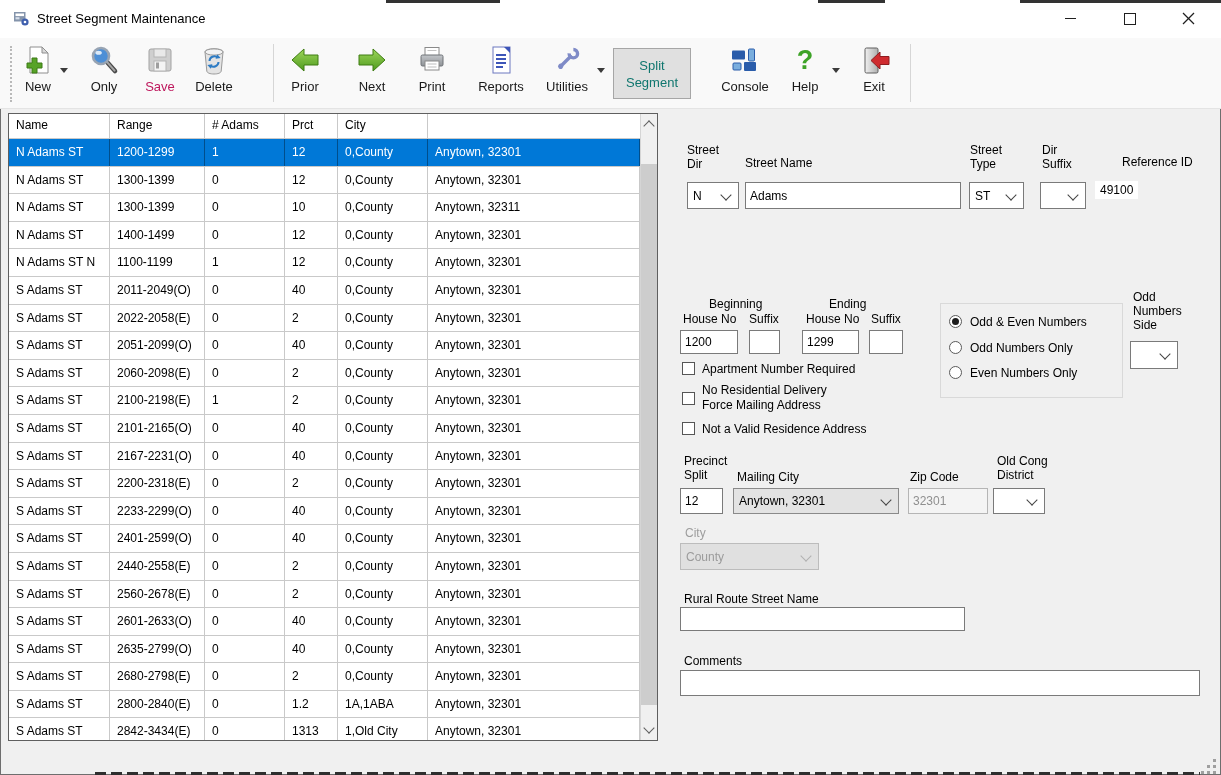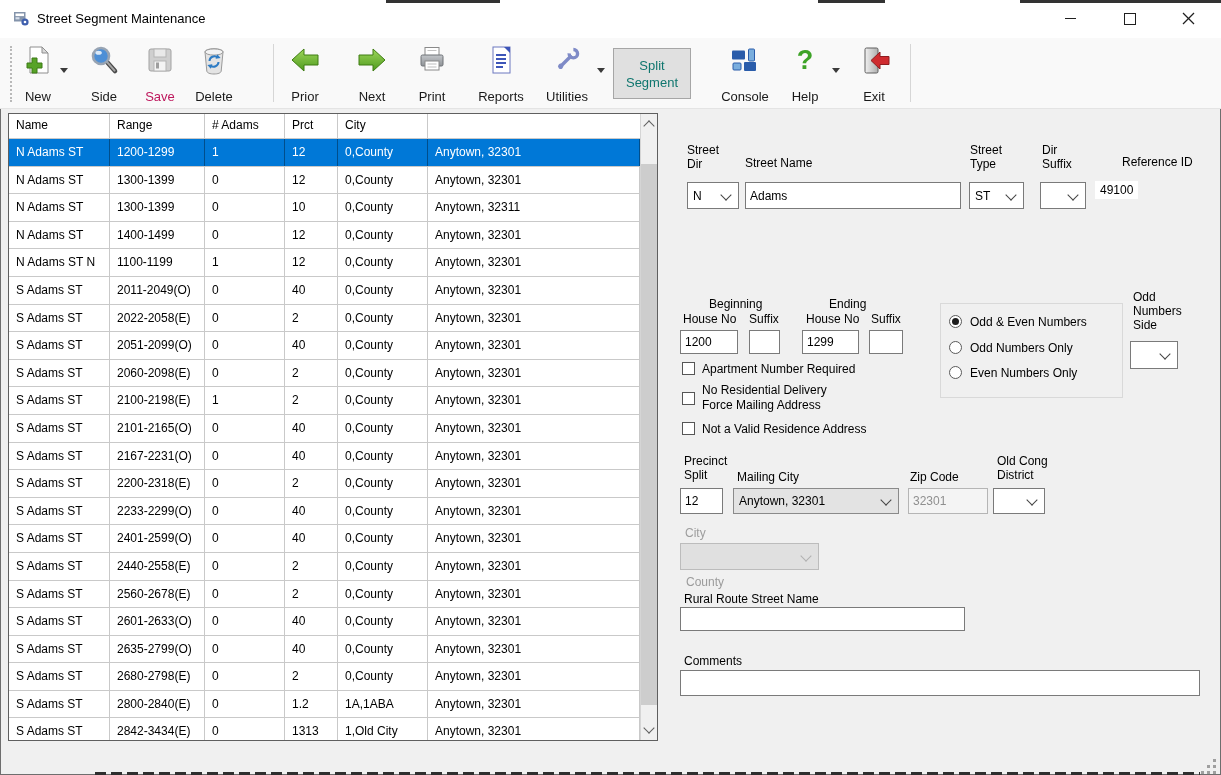--- a/index.html
+++ b/index.html
@@ -9,21 +9,21 @@
   .app-icon{position:absolute;left:13px;top:10px;width:17px;height:17px;}
   .title-text{position:absolute;left:37px;top:11px;font-size:13px;color:#000;}
   .win-btn{position:absolute;top:0;width:46px;height:37px;display:flex;align-items:center;justify-content:center;}
   .min-glyph{width:11px;height:0;border-top:1px solid #1f1f1f;}
   .max-glyph{width:10px;height:10px;border:1px solid #1f1f1f;}
   
   .toolbar{position:absolute;left:0;top:38px;width:100%;height:70px;background:#f9f9f9;border-bottom:1px solid #e4e4e4;}
   .grip{position:absolute;left:10px;top:8px;height:56px;border-left:2px dotted #b9b9b9;}
   .tb-item{position:absolute;top:6px;display:flex;flex-direction:column;align-items:center;cursor:default;}
   .tb-item .ticon{width:32px;height:32px;}
-  .tb-label{font-size:13px;color:#1a1a1a;margin-top:13px;white-space:nowrap;}
+  .tb-label{font-size:13px;color:#1a1a1a;margin-top:3px;white-space:nowrap;}
   .tb-label.disabled{color:#be185d;}
   .tb-sep{position:absolute;top:6px;height:58px;border-left:1px solid #d6d6d6;}
   .dd-arrow{position:absolute;width:0;height:0;border-left:4px solid transparent;border-right:4px solid transparent;border-top:5px solid #3b3b3b;}
   .split-btn{position:absolute;left:613px;top:10px;width:78px;height:51px;background:#e0e0e0;border:1px solid #a6a6a6;display:flex;align-items:center;justify-content:center;text-align:center;font-size:13px;color:#0f766e;line-height:17px;padding:0 6px;box-sizing:border-box;}
   .help-glyph{font-size:27px;font-weight:bold;color:#3da327;line-height:32px;}
   
   .grid{position:absolute;left:8px;top:113px;width:650px;height:628px;background:#fff;border:1px solid #5f5f5f;box-sizing:border-box;overflow:hidden;}
   .grid-header{display:flex;height:25px;border-bottom:1px solid #c9c9c9;box-sizing:border-box;}
   .gh{font-size:12px;line-height:23px;padding-left:7px;border-right:1px solid #c9c9c9;box-sizing:border-box;color:#000;overflow:hidden;white-space:nowrap;}
   .grid-body{height:603px;overflow:hidden;}
@@ -40,21 +40,21 @@
   
   .flabel{position:absolute;font-size:12px;color:#000;line-height:14px;}
   .flabel.disabled{color:#9d9d9d;}
   .tinput{position:absolute;border:1px solid #7a7a7a;background:#fff;color:#000;font-family:"Liberation Sans",sans-serif;font-size:12px;padding:0 4px;box-sizing:border-box;margin:0;}
   .tinput.disabled{background:#f4f4f4;border-color:#b5b5b5;color:#8f8f8f;}
   .combo{position:absolute;border:1px solid #7a7a7a;background:#fff;box-sizing:border-box;font-size:12px;color:#000;}
   .combo .cval{position:absolute;left:5px;top:50%;transform:translateY(-50%);white-space:nowrap;}
   .combo .cchev{position:absolute;right:8px;top:50%;width:7px;height:7px;margin-top:-5px;border-right:1.5px solid #444;border-bottom:1.5px solid #444;transform:rotate(45deg);}
   .combo.gray{background:#e3e3e3;border-color:#8a8a8a;}
   .combo.disabled{background:#e0e0e0;border-color:#bcbcbc;}
-  .combo.disabled .cval{color:#9b9b9b;margin-top:25px;}
+  .combo.disabled .cval{color:#9b9b9b;}
   .combo.disabled .cchev{border-color:#b0b0b0;}
   .refval{position:absolute;background:#fff;font-size:12px;color:#000;padding:2px 5px;}
   .checkbox{position:absolute;width:13px;height:13px;background:#fff;border:1px solid #565656;box-sizing:border-box;}
   .groupbox{position:absolute;border:1px solid #d9d9d9;box-sizing:border-box;}
   .radio{position:absolute;width:13px;height:13px;border:1px solid #5a5a5a;border-radius:50%;background:#fff;box-sizing:border-box;}
   .radio.checked::after{content:"";position:absolute;left:2px;top:2px;width:7px;height:7px;border-radius:50%;background:#1c1c1c;}
   .rlabel{position:absolute;font-size:12px;color:#000;}
   
   .edge-seg{position:absolute;height:3px;background:#333;}
   .bottom-dash{position:absolute;left:95px;top:772px;width:1105px;height:3px;
@@ -102,21 +102,21 @@
     </div>
     <div class="dd-arrow" style="left:60px;top:30px"></div>
 
     <div class="tb-item" style="left:80px;width:48px">
       <svg class="ticon" viewBox="0 0 32 32">
         <line x1="19" y1="18" x2="27" y2="27" stroke="#4a4a4a" stroke-width="4.6" stroke-linecap="round"></line>
         <line x1="19" y1="18" x2="26.6" y2="26.6" stroke="#a5a5a5" stroke-width="2" stroke-linecap="round"></line>
         <circle cx="13" cy="12" r="8" fill="#4d8fd6" stroke="#98a4b3" stroke-width="2.6"></circle>
         <ellipse cx="10.6" cy="8.8" rx="3.2" ry="2" fill="rgba(255,255,255,.8)"></ellipse>
       </svg>
-      <span class="tb-label">Side</span>
+      <span class="tb-label">Only</span>
     </div>
 
     <div class="tb-item" style="left:136px;width:48px">
       <svg class="ticon" viewBox="0 0 32 32">
         <rect x="5" y="5" width="22" height="22" rx="2" fill="#cfcfcf" stroke="#a3a3a3"></rect>
         <rect x="10" y="5" width="12" height="8" fill="#e9e9e9" stroke="#b5b5b5"></rect>
         <rect x="10" y="17" width="12" height="10" fill="#f4f4f4" stroke="#b5b5b5"></rect>
         <rect x="12" y="18.5" width="3" height="6" fill="#9e9e9e"></rect>
       </svg>
       <span class="tb-label disabled">Save</span>

